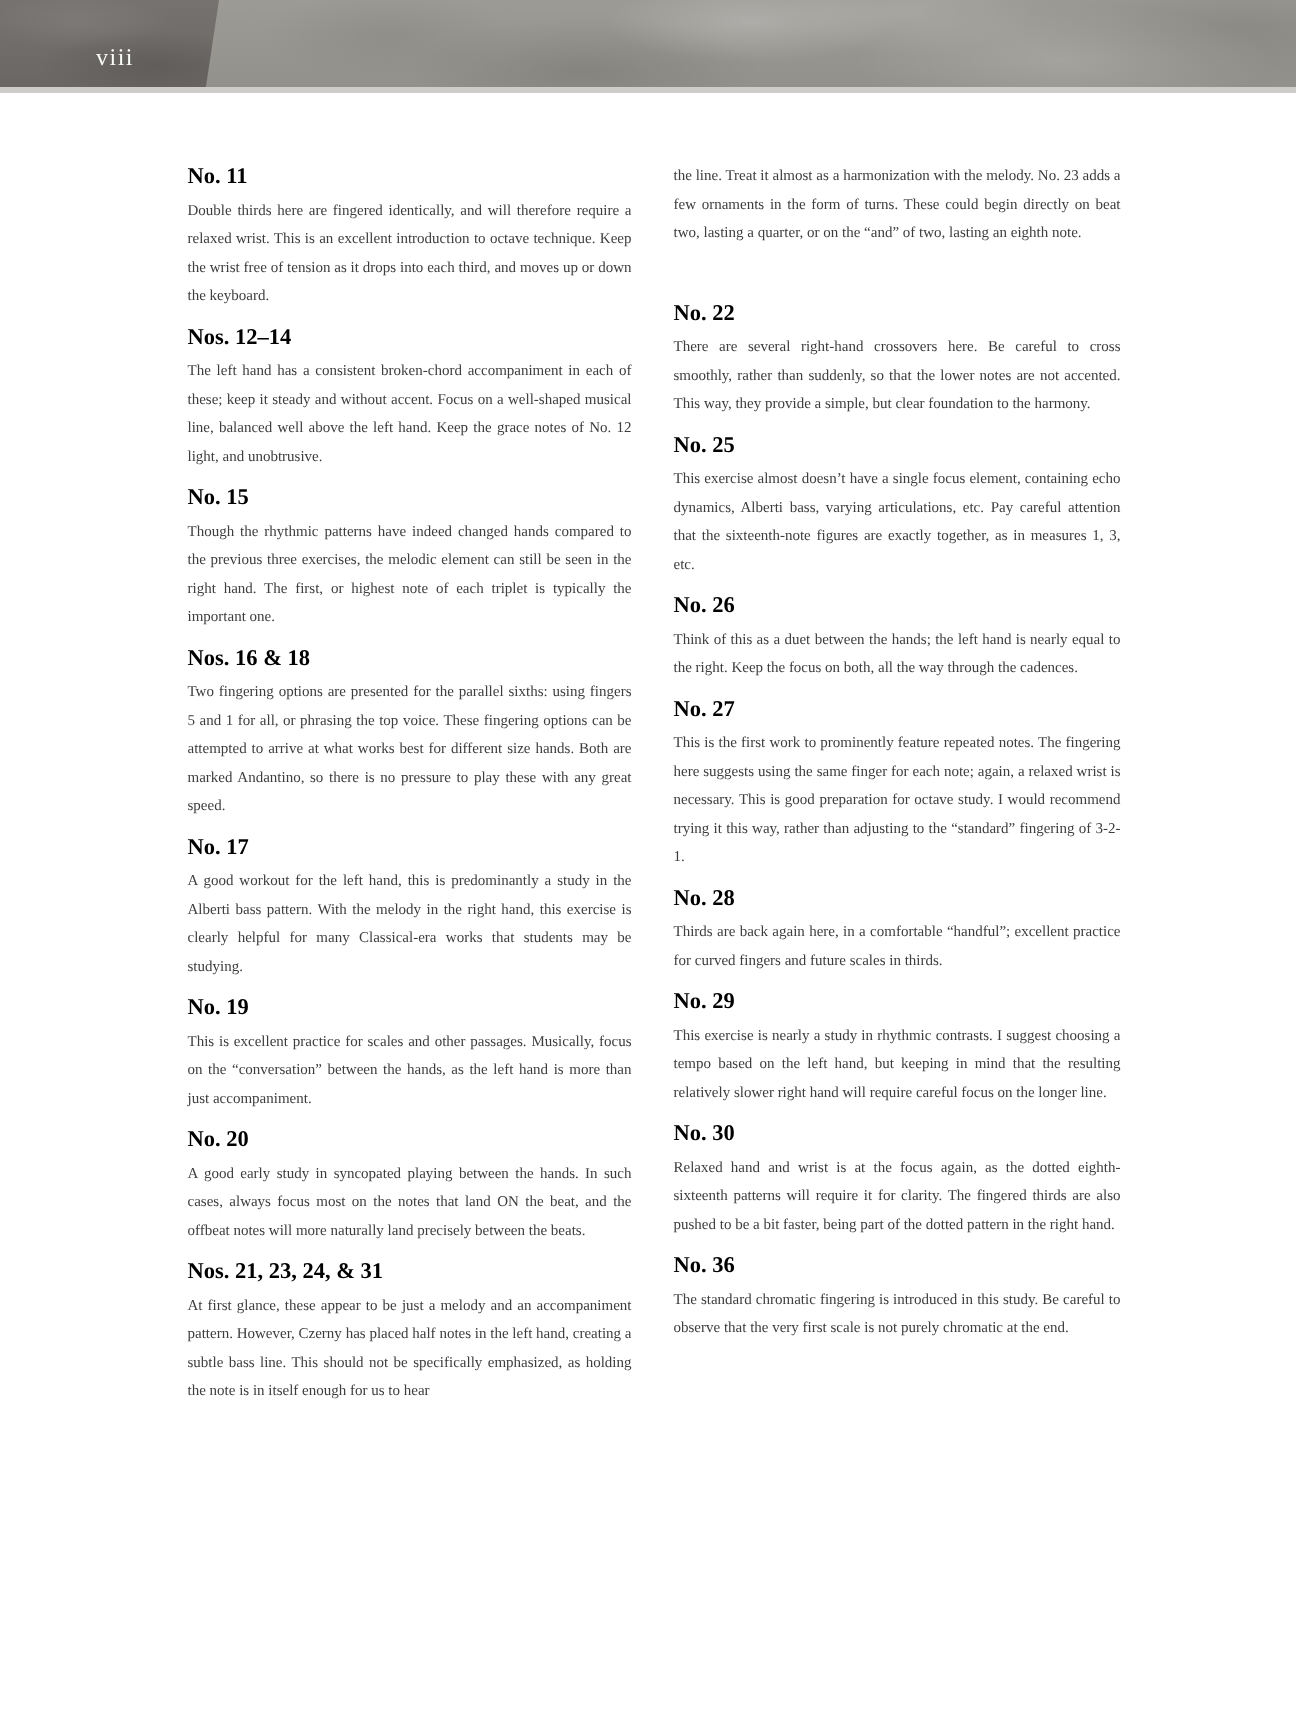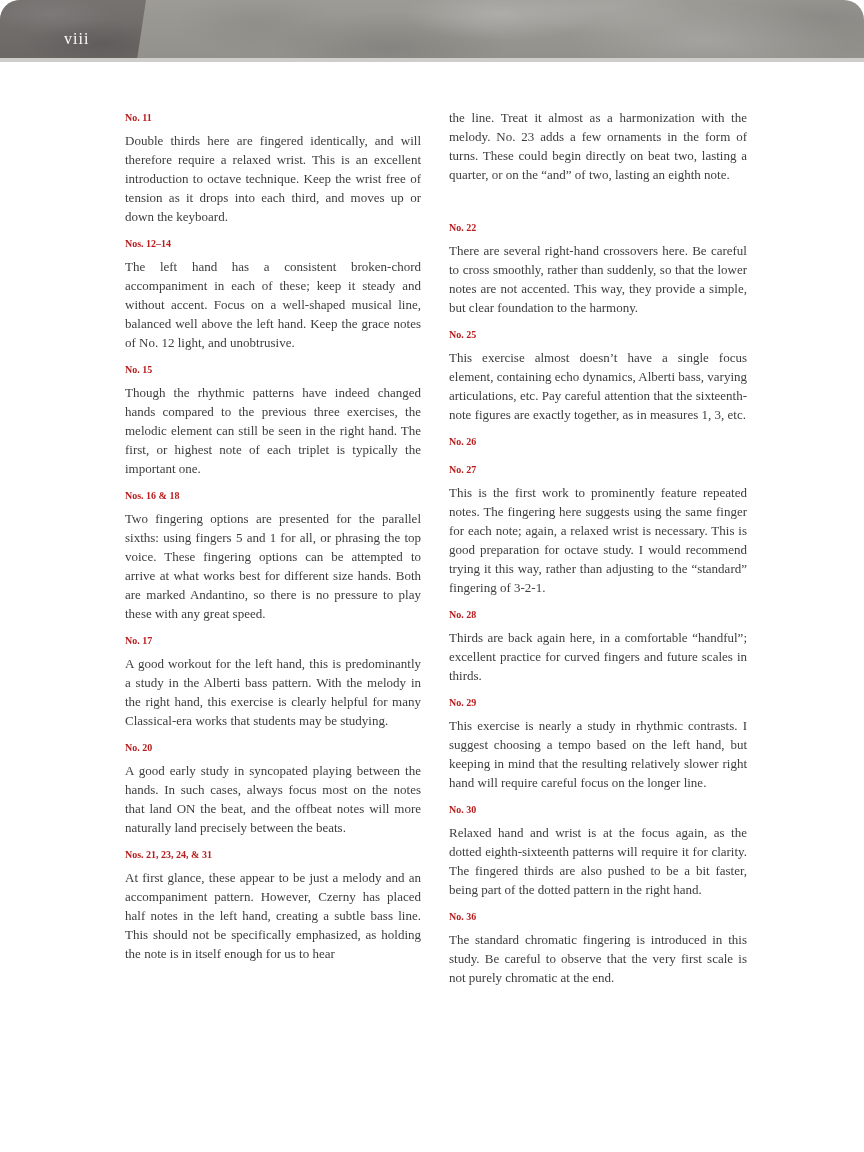--- a/index.html
+++ b/index.html
@@ -2,21 +2,20 @@
 <html><head>
 <meta charset="utf-8">
 <style>
   html,body{margin:0;padding:0;background:#ffffff;}
   .page{
     position:relative;
     width:864px;height:1152px;
     background:#ffffff;
     overflow:hidden;
     font-family:"Liberation Serif","DejaVu Serif",serif;
-    border-radius:20px;
   }
   
   .band{
     position:relative;
     height:58px;
     background:
       radial-gradient(ellipse 140px 38px at 58% 25%, rgba(255,255,255,.20), transparent 70%),
       radial-gradient(ellipse 200px 55px at 82% 70%, rgba(255,255,255,.14), transparent 70%),
       radial-gradient(ellipse 120px 40px at 70% 15%, rgba(255,255,255,.12), transparent 70%),
       radial-gradient(ellipse 170px 50px at 45% 80%, rgba(0,0,0,.10), transparent 70%),
@@ -49,28 +48,28 @@
     padding-top:46px;
     width:622px;
     color:#3d3d3d;
   }
   .col{width:296px;}
   .col.right{width:298px;}
   .note{margin:0 0 0 0;}
   .note + .note{margin-top:8px;}
   .note-heading{
     margin:0 0 3px 0;
-    font-size:10px;
+    font-size:15px;
     font-weight:bold;
-    color:#b91c1c;
+    color:#000000;
     line-height:20px;
   }
   .note-body, .continuation{
     margin:0;
-    font-size:13px;
+    font-size:10px;
     line-height:19px;
     text-align:justify;
   }
   .continuation{margin-bottom:0;}
   .continuation + .sections .note:first-child{margin-top:34px;}
 </style>
 </head>
 <body>
 
 <div class="page">
@@ -100,20 +99,24 @@
   <section class="note">
     <h3 class="note-heading">Nos. 16 &amp; 18</h3>
     <p class="note-body">Two fingering options are presented for the parallel sixths: using fingers 5 and 1 for all, or phrasing the top voice. These fingering options can be attempted to arrive at what works best for different size hands. Both are marked Andantino, so there is no pressure to play these with any great speed.</p>
   </section>
 
   <section class="note">
     <h3 class="note-heading">No. 17</h3>
     <p class="note-body">A good workout for the left hand, this is predominantly a study in the Alberti bass pattern. With the melody in the right hand, this exercise is clearly helpful for many Classical-era works that students may be studying.</p>
   </section>
 
+  <section class="note">
+    <h3 class="note-heading">No. 19</h3>
+    <p class="note-body">This is excellent practice for scales and other passages. Musically, focus on the “conversation” between the hands, as the left hand is more than just accompaniment.</p>
+  </section>
 
   <section class="note">
     <h3 class="note-heading">No. 20</h3>
     <p class="note-body">A good early study in syncopated playing between the hands. In such cases, always focus most on the notes that land ON the beat, and the offbeat notes will more naturally land precisely between the beats.</p>
   </section>
 
   <section class="note">
     <h3 class="note-heading">Nos. 21, 23, 24, &amp; 31</h3>
     <p class="note-body">At first glance, these appear to be just a melody and an accompaniment pattern. However, Czerny has placed half notes in the left hand, creating a subtle bass line. This should not be specifically emphasized, as holding the note is in itself enough for us to hear</p>
   </section>
@@ -126,20 +129,21 @@
     <p class="note-body">There are several right-hand crossovers here. Be careful to cross smoothly, rather than suddenly, so that the lower notes are not accented. This way, they provide a simple, but clear foundation to the harmony.</p>
   </section>
 
   <section class="note">
     <h3 class="note-heading">No. 25</h3>
     <p class="note-body">This exercise almost doesn’t have a single focus element, containing echo dynamics, Alberti bass, varying articulations, etc. Pay careful attention that the sixteenth-note figures are exactly together, as in measures 1, 3, etc.</p>
   </section>
 
   <section class="note">
     <h3 class="note-heading">No. 26</h3>
+    <p class="note-body">Think of this as a duet between the hands; the left hand is nearly equal to the right. Keep the focus on both, all the way through the cadences.</p>
   </section>
 
   <section class="note">
     <h3 class="note-heading">No. 27</h3>
     <p class="note-body">This is the first work to prominently feature repeated notes. The fingering here suggests using the same finger for each note; again, a relaxed wrist is necessary. This is good preparation for octave study. I would recommend trying it this way, rather than adjusting to the “standard” fingering of 3-2-1.</p>
   </section>
 
   <section class="note">
     <h3 class="note-heading">No. 28</h3>
     <p class="note-body">Thirds are back again here, in a comfortable “handful”; excellent practice for curved fingers and future scales in thirds.</p>

